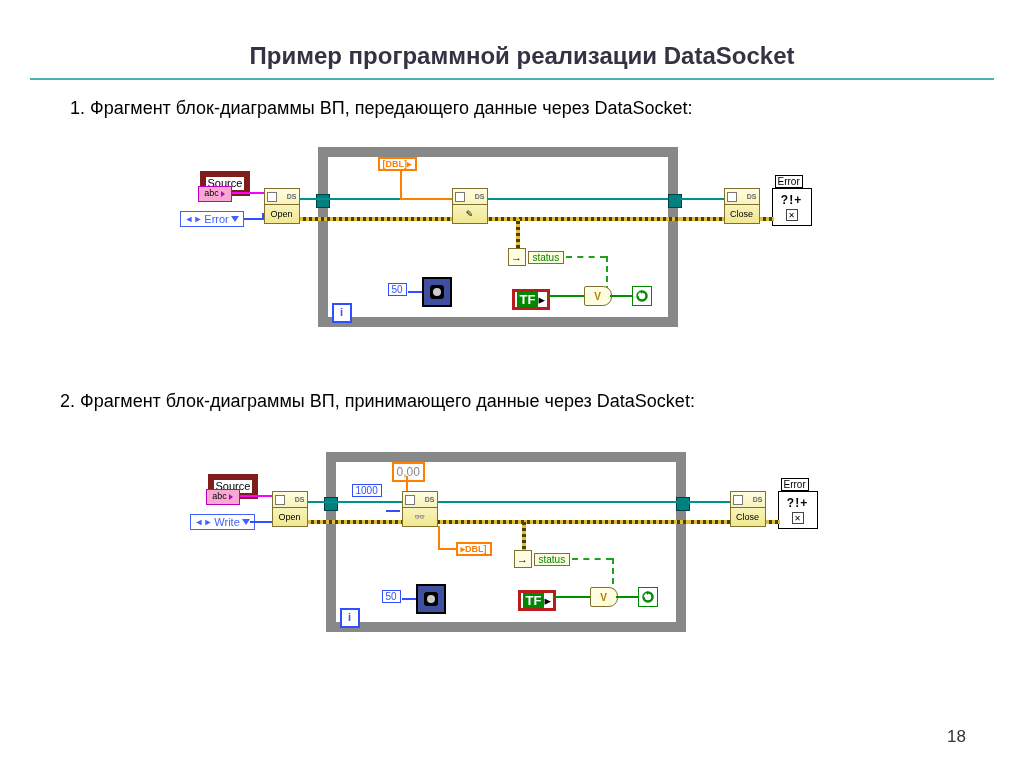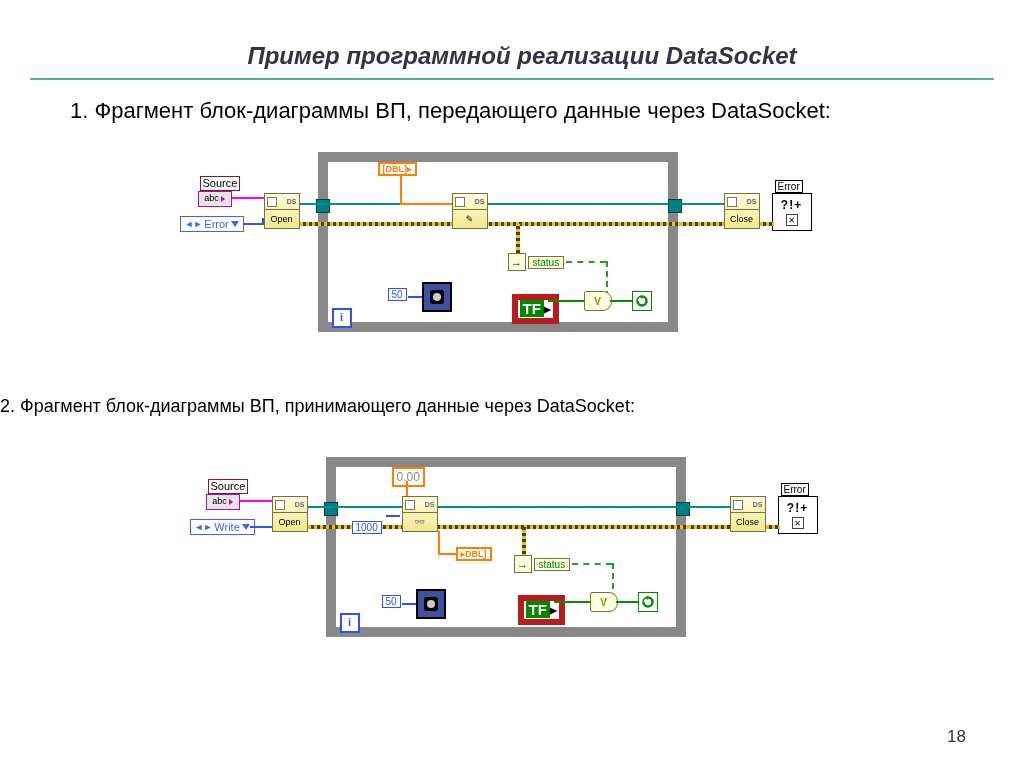--- a/index.html
+++ b/index.html
@@ -8,39 +8,39 @@
     width: 1024px;
     height: 767px;
     font-family: Arial, sans-serif;
     background: #fff;
     position: relative;
     overflow: hidden;
   }
   .title {
     text-align: center;
     font-weight: bold;
-    font-style: italic;
     font-size: 24px;
     color: #333344;
     padding-top: 42px;
     padding-left: 20px;
   }
   .hr {
     border-top: 2px solid #50b0b0;
     margin: 8px 30px 0 30px;
   }
   .subtitle {
-    font-size: 22px;
+    font-size: 18px;
     color: #000;
     margin-left: 70px;
     margin-top: 18px;
   }
   .subtitle2 {
     font-size: 18px;
     color: #000;
+    margin-left: 60px;
     margin-top: 48px;
   }
   .pagenum {
     position: absolute;
     right: 58px;
     bottom: 20px;
     font-size: 17px;
     color: #333;
   }
   .diagram {
@@ -56,29 +56,29 @@
     border: 10px solid #888;
     background: #fff;
     box-sizing: border-box;
   }
 
   
   .txtbox {
     position: absolute;
     font-size: 11px;
     background: #fff;
-    border: 1px solid #7f1d1d;
+    border: 6px solid #7f1d1d;
     padding: 0 2px;
     line-height: 13px;
   }
   .abcbox {
     position: absolute;
     width: 32px;
     height: 14px;
-    background: #e5e5e5;
+    background: #f9a8d4;
     border: 1px solid #c000c0;
     font-size: 9px;
     color: #000;
     text-align: center;
     line-height: 12px;
   }
   .writebox {
     position: absolute;
     background: #fff;
     border: 1px solid #4060ff;
@@ -203,21 +203,21 @@
   }
   .status-arrow {
     width:16px; height:16px; background:#fffde0; border:1px solid #807030;
     display:flex; align-items:center; justify-content:center; font-size:11px; font-weight:bold; color:#000;
   }
   .status-box {
     border:1px solid #807030; background:#fffde0; color:#008800; font-size:10px; padding:0 4px; margin-left:2px;
   }
 
   .tf-box {
-    position:absolute; border:6px solid #b91c1c; background:#fff; font-size:15px; padding:0 2px;
+    position:absolute; border:3px solid #b91c1c; background:#fff; font-size:13px; padding:0 2px;
   }
   .tf-inner { background:#008800; color:#fff; padding:0 3px; font-weight:bold; }
 
   .or-gate {
     position:absolute; width:26px; height:18px;
     background:#fffde0; border:1px solid #807030;
     border-radius: 2px 9px 9px 2px;
     display:flex; align-items:center; justify-content:center;
     font-size:10px; font-weight:bold; color:#b08000;
   }
@@ -389,21 +389,21 @@
   <div class="loopbox" style="left:136px; top:12px; width:360px; height:180px;"></div>
   <div class="tunnel" style="left:134px; top:57px;"></div>
   <div class="tunnel" style="left:486px; top:57px;"></div>
 
   <div class="wire-teal" style="left:118px; top:61px; width:370px;"></div>
   <div class="wire-yel" style="left:118px; top:80px; width:382px;"></div>
 
   <div class="orange-ind" style="left:202px; top:22px;">0,00</div>
   <div class="wire-orange-v" style="left:216px; top:36px; height:26px;"></div>
 
-  <div class="blue-const" style="left:162px; top:76px;">1000</div>
+  <div class="blue-const" style="left:162px; top:44px;">1000</div>
   <div class="wire-blue" style="left:196px; top:70px; width:14px;"></div>
 
   <div class="dsnode" style="left:212px; top:51px;">
     <div class="ds-top">
         <div class="ds-plug"></div>
         <div class="ds-ds">DS</div>
       </div>
     <div class="ds-bot">👓</div>
   </div>
 

